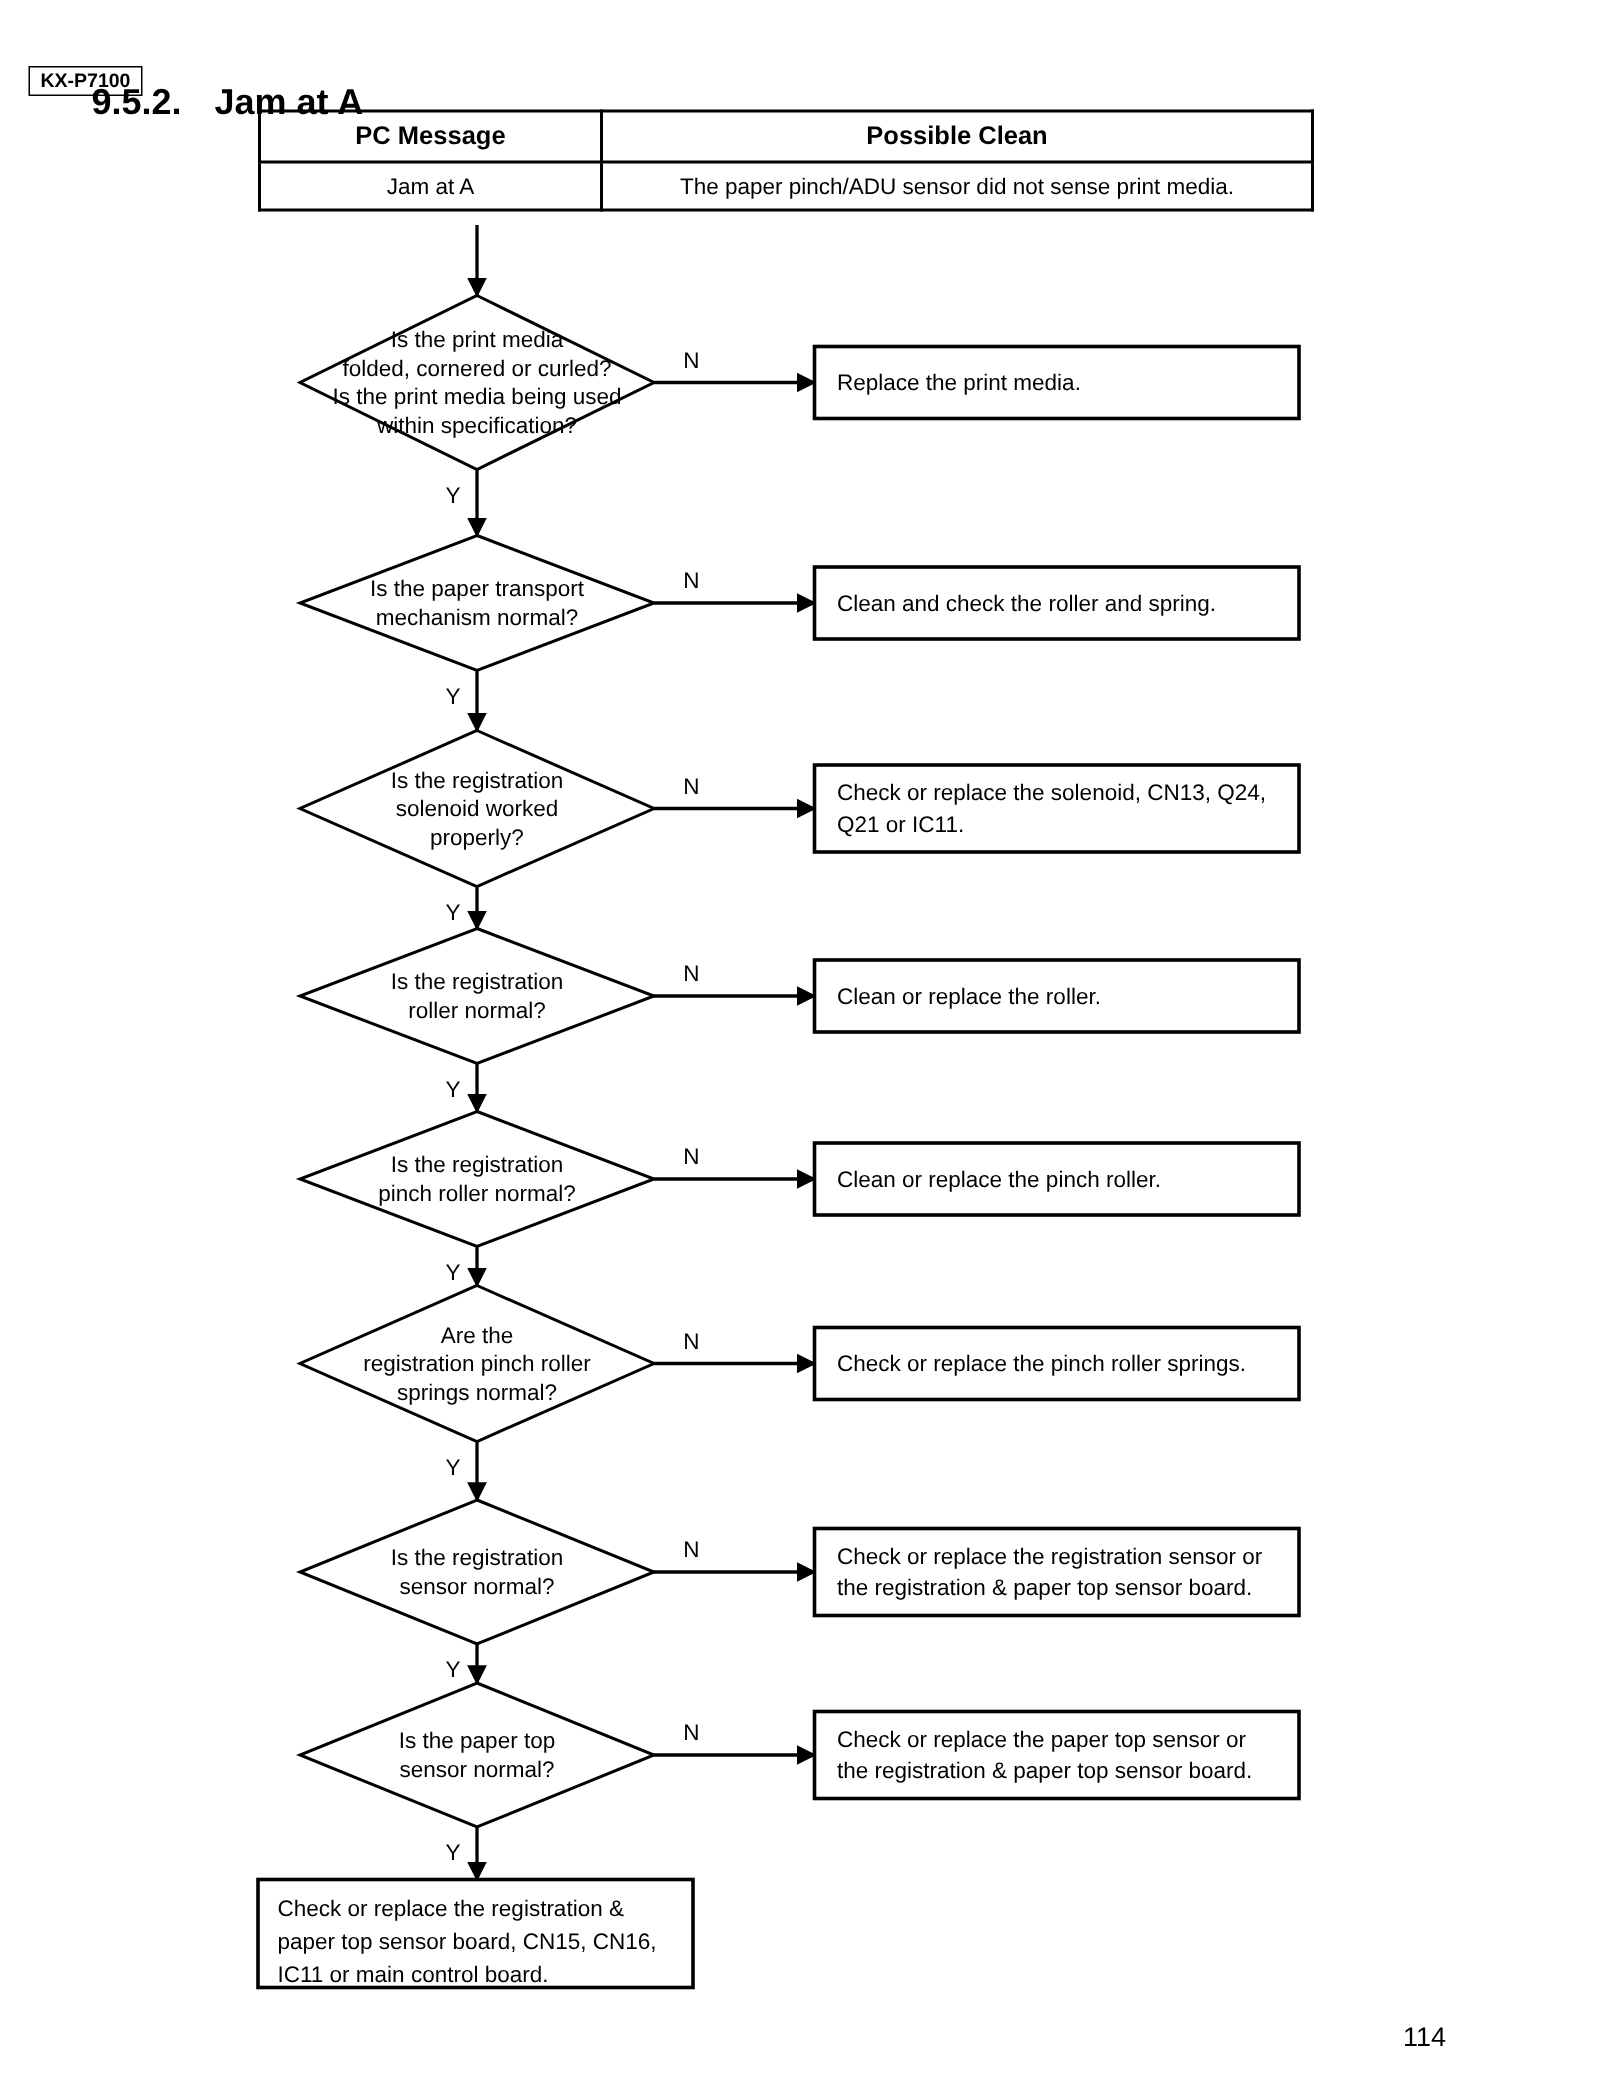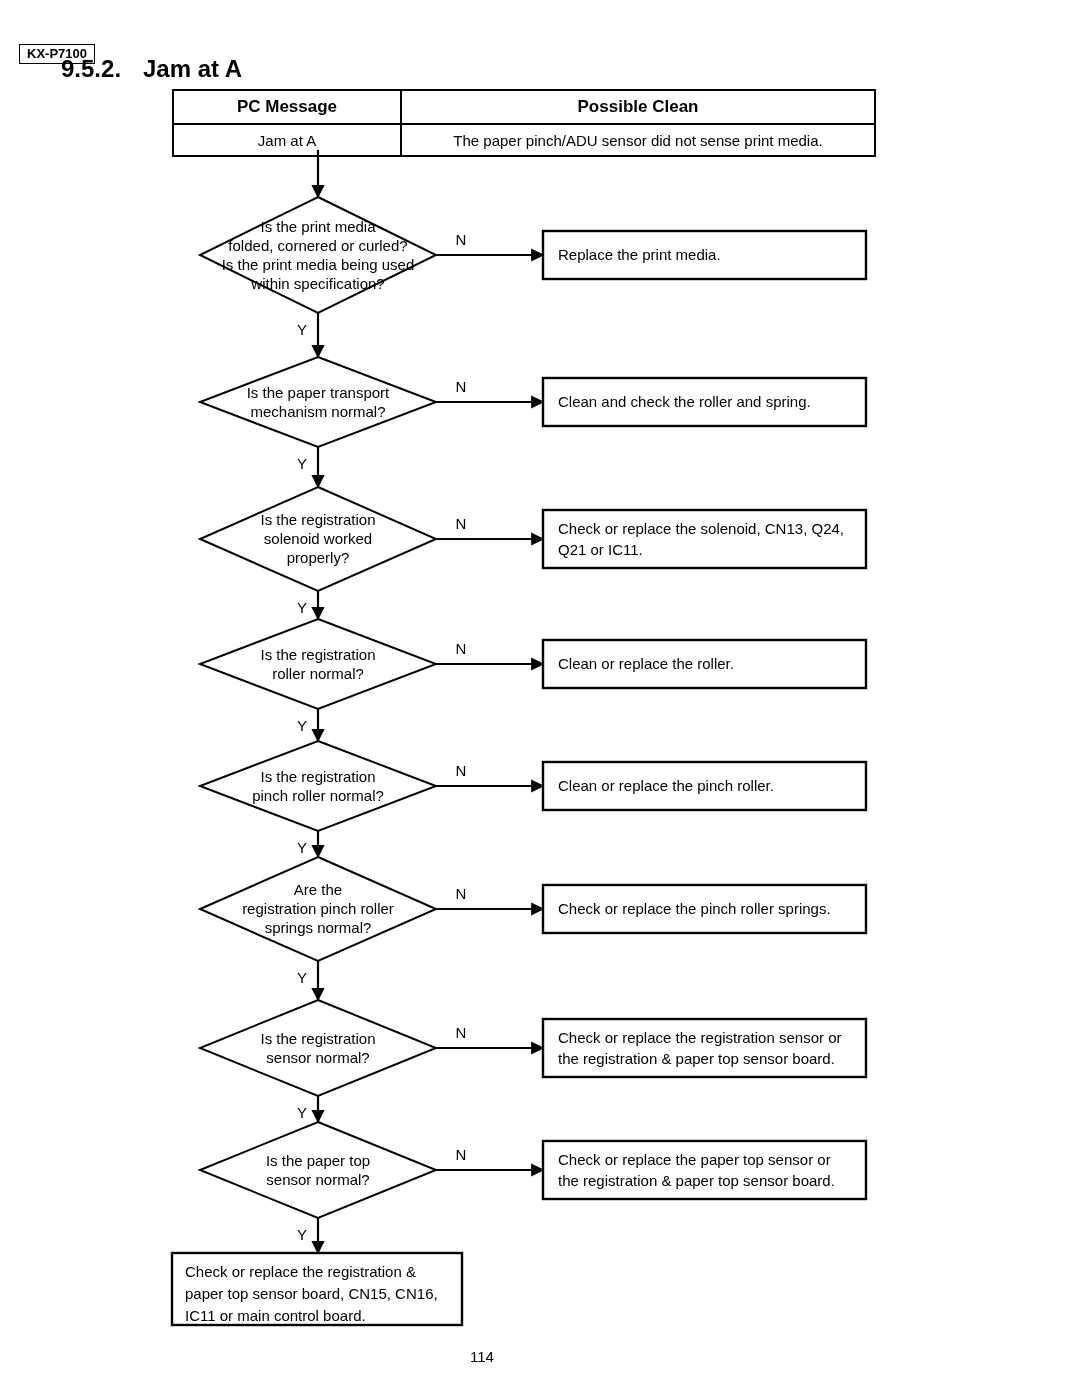--- a/index.html
+++ b/index.html
@@ -42,21 +42,21 @@
   }
   #section-title .sec-num {
     display: inline-block;
     width: 82px;
   }
 
   
   #message-table {
     position: absolute;
     left: 172px;
-    top: 89px;
+    top: 73px;
     width: 702px;
     border-collapse: collapse;
     table-layout: fixed;
   }
   #message-table td, #message-table th {
     border: 2px solid #000;
     padding: 0;
     height: 30px;
     text-align: center;
     vertical-align: middle;
@@ -91,22 +91,22 @@
   .shape { fill: #ffffff; stroke: #000000; stroke-width: 2; }
   .abox  { fill: #ffffff; stroke: #000000; stroke-width: 2.4; }
   .conn  { stroke: #000000; stroke-width: 2.2; fill: none; }
 
   
   #page-number {
     position: absolute;
     left: 0;
     top: 1348px;
     width: 964px;
-    text-align: center;
-    font-size: 15px;
+    text-align: right;
+    font-size: 18px;
   }
 </style>
 </head>
 <body>
 
 <div id="model-tag">KX-P7100</div>
 
 <div id="section-title">
   <span class="sec-num">9.5.2.</span><span>Jam at A</span>
 </div>

